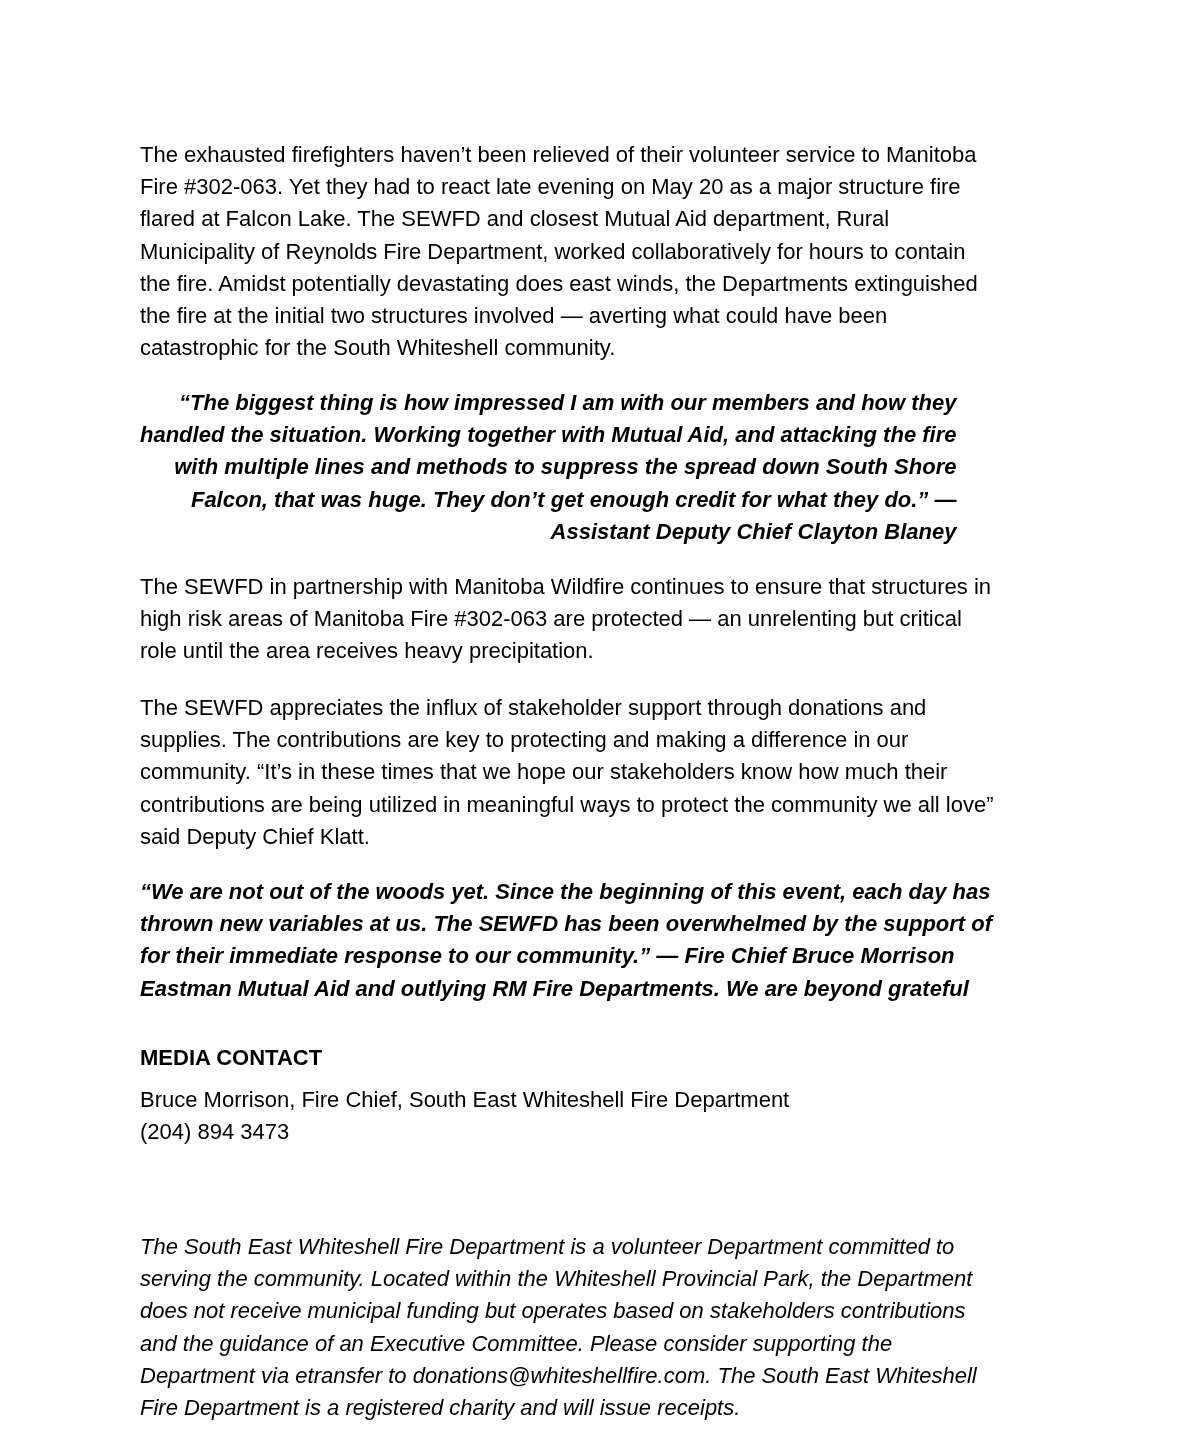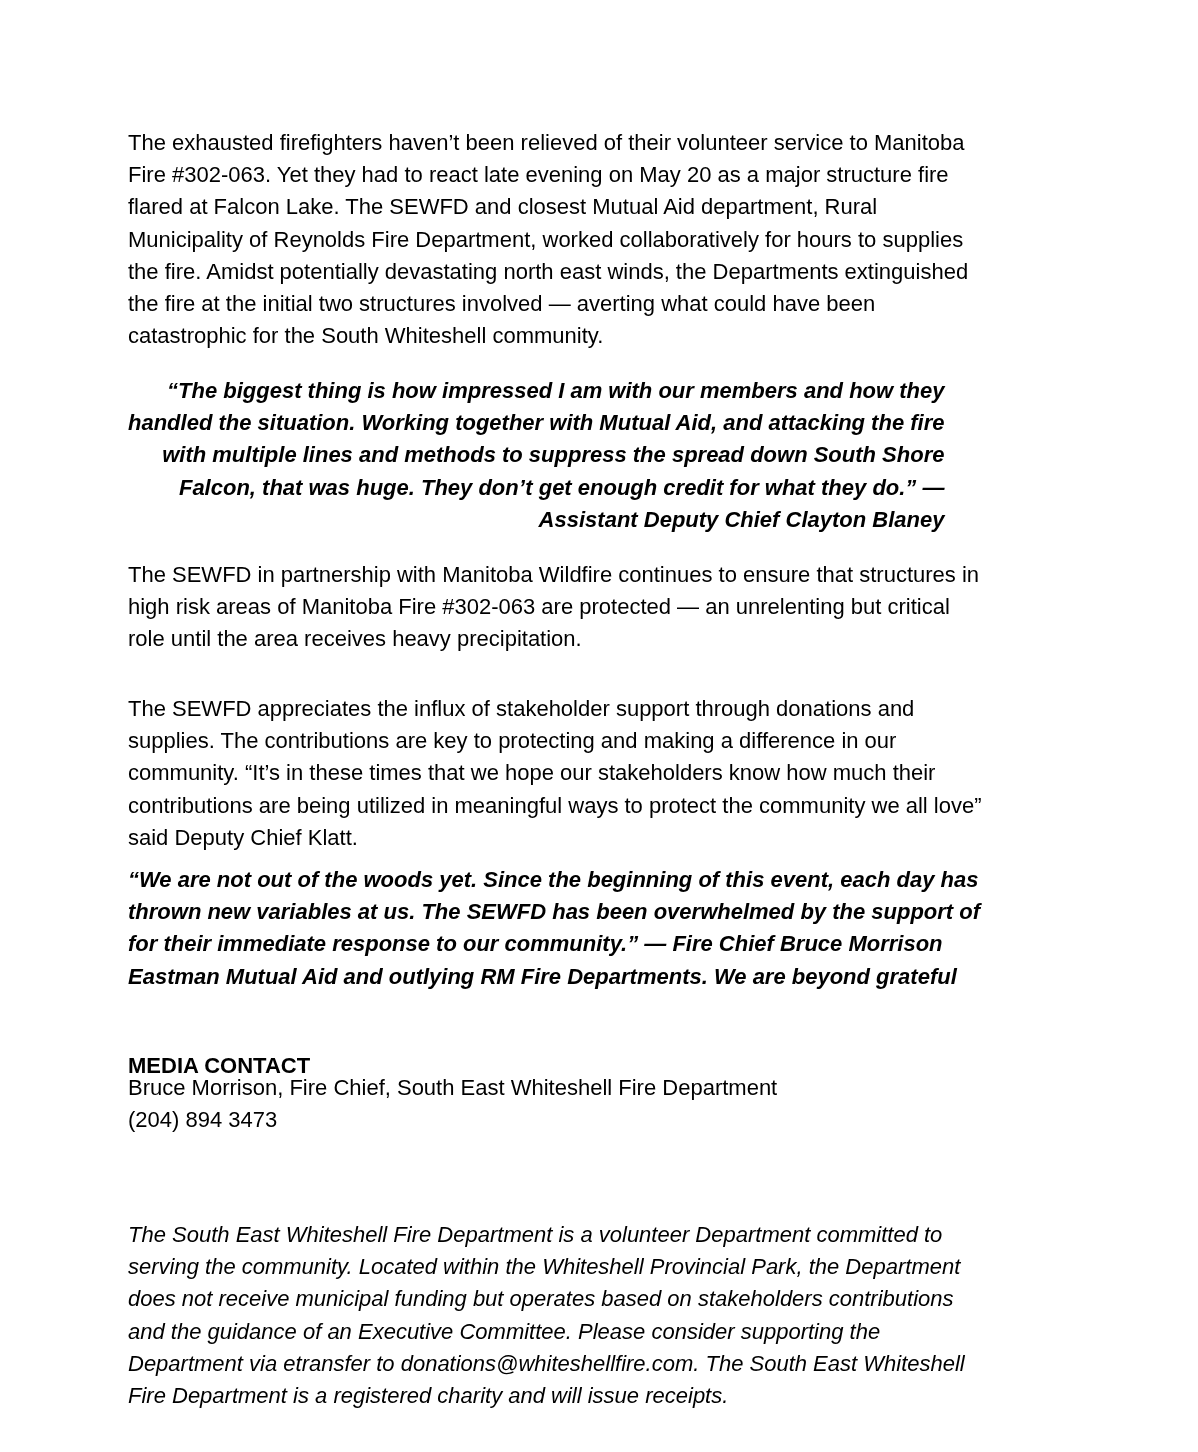--- a/index.html
+++ b/index.html
@@ -16,57 +16,57 @@
       font-family: "Liberation Sans", sans-serif;
       font-size: 22px;
     }
     .page {
       position: absolute;
       left: 128px;
       top: 127px;
       width: 960px;
     }
     .para {
-      margin: 0;
+      margin: 12px;
       line-height: 32.2px;
     }
     .line {
       display: block;
       white-space: nowrap;
     }
     .bi {
       font-weight: bold;
       font-style: italic;
     }
     .b {
       font-weight: bold;
     }
     .i {
       font-style: italic;
     }
     #p1 { position: absolute; top: 0; }
     #q1 { position: absolute; top: 248px; text-align: right; }
     #p2 { position: absolute; top: 432px; }
-    #p3 { position: absolute; top: 566px; }
+    #p3 { position: absolute; top: 553px; }
     #q2 { position: absolute; top: 737px; }
-    #mc { position: absolute; top: 923px; text-align: right; }
+    #mc { position: absolute; top: 903px; text-align: right; }
     #ct { position: absolute; top: 945px; }
     #ab { position: absolute; top: 1092px; }
   </style>
 </head>
 <body>
 
 <div class="page">
 
   <p class="para" id="p1">
     <span class="line">The exhausted firefighters haven’t been relieved of their volunteer service to Manitoba</span>
     <span class="line">Fire #302-063. Yet they had to react late evening on May 20 as a major structure fire</span>
     <span class="line">flared at Falcon Lake. The SEWFD and closest Mutual Aid department, Rural</span>
-    <span class="line">Municipality of Reynolds Fire Department, worked collaboratively for hours to supplies</span>
-    <span class="line">the fire. Amidst potentially devastating north east winds, the Departments extinguished</span>
+    <span class="line">Municipality of Reynolds Fire Department, worked collaboratively for hours to contain</span>
+    <span class="line">the fire. Amidst potentially devastating does east winds, the Departments extinguished</span>
     <span class="line">the fire at the initial two structures involved — averting what could have been</span>
     <span class="line">catastrophic for the South Whiteshell community.</span>
   </p>
 
   <p class="para bi" id="q1">
     <span class="line">“The biggest thing is how impressed I am with our members and how they</span>
     <span class="line">handled the situation. Working together with Mutual Aid, and attacking the fire</span>
     <span class="line">with multiple lines and methods to suppress the spread down South Shore</span>
     <span class="line">Falcon, that was huge. They don’t get enough credit for what they do.” —</span>
     <span class="line">Assistant Deputy Chief Clayton Blaney</span>

